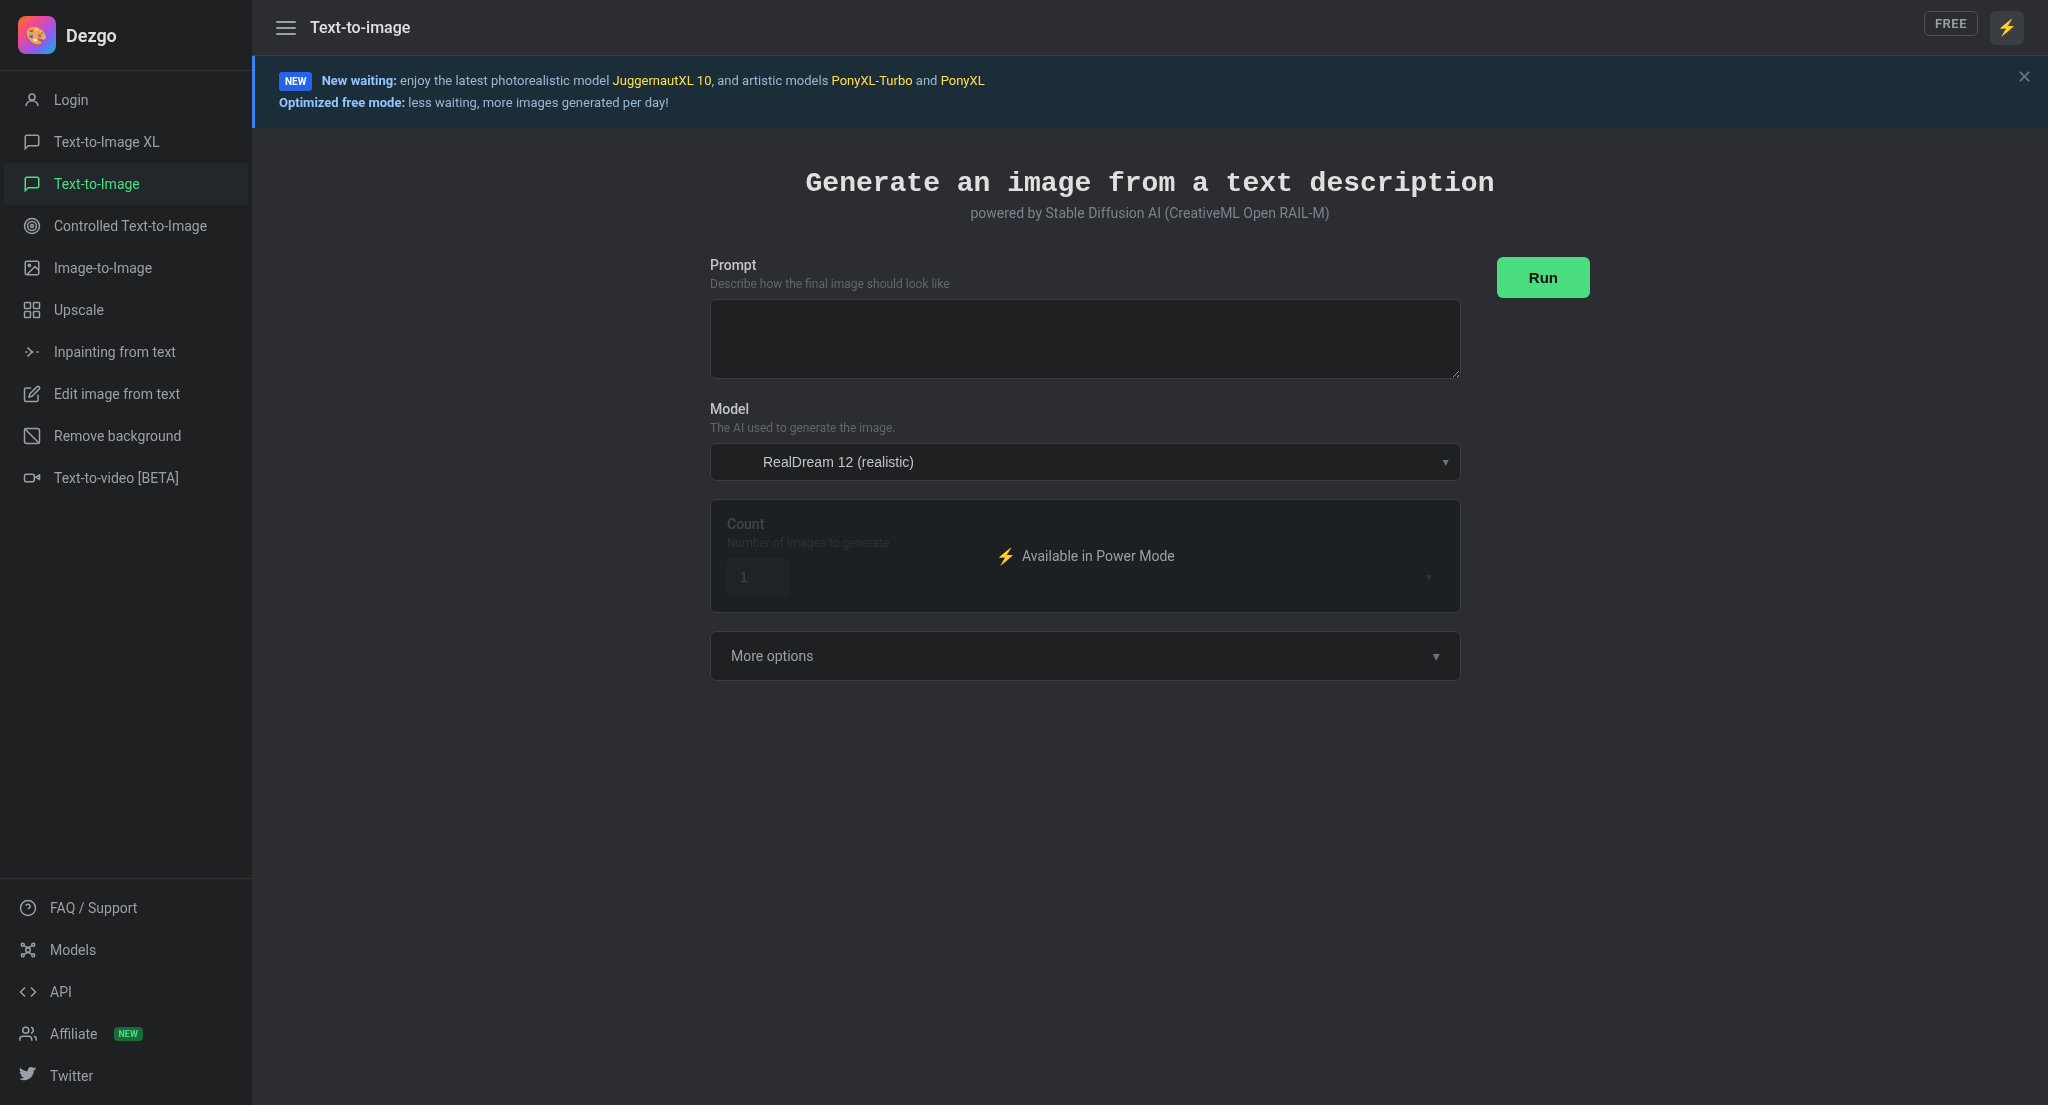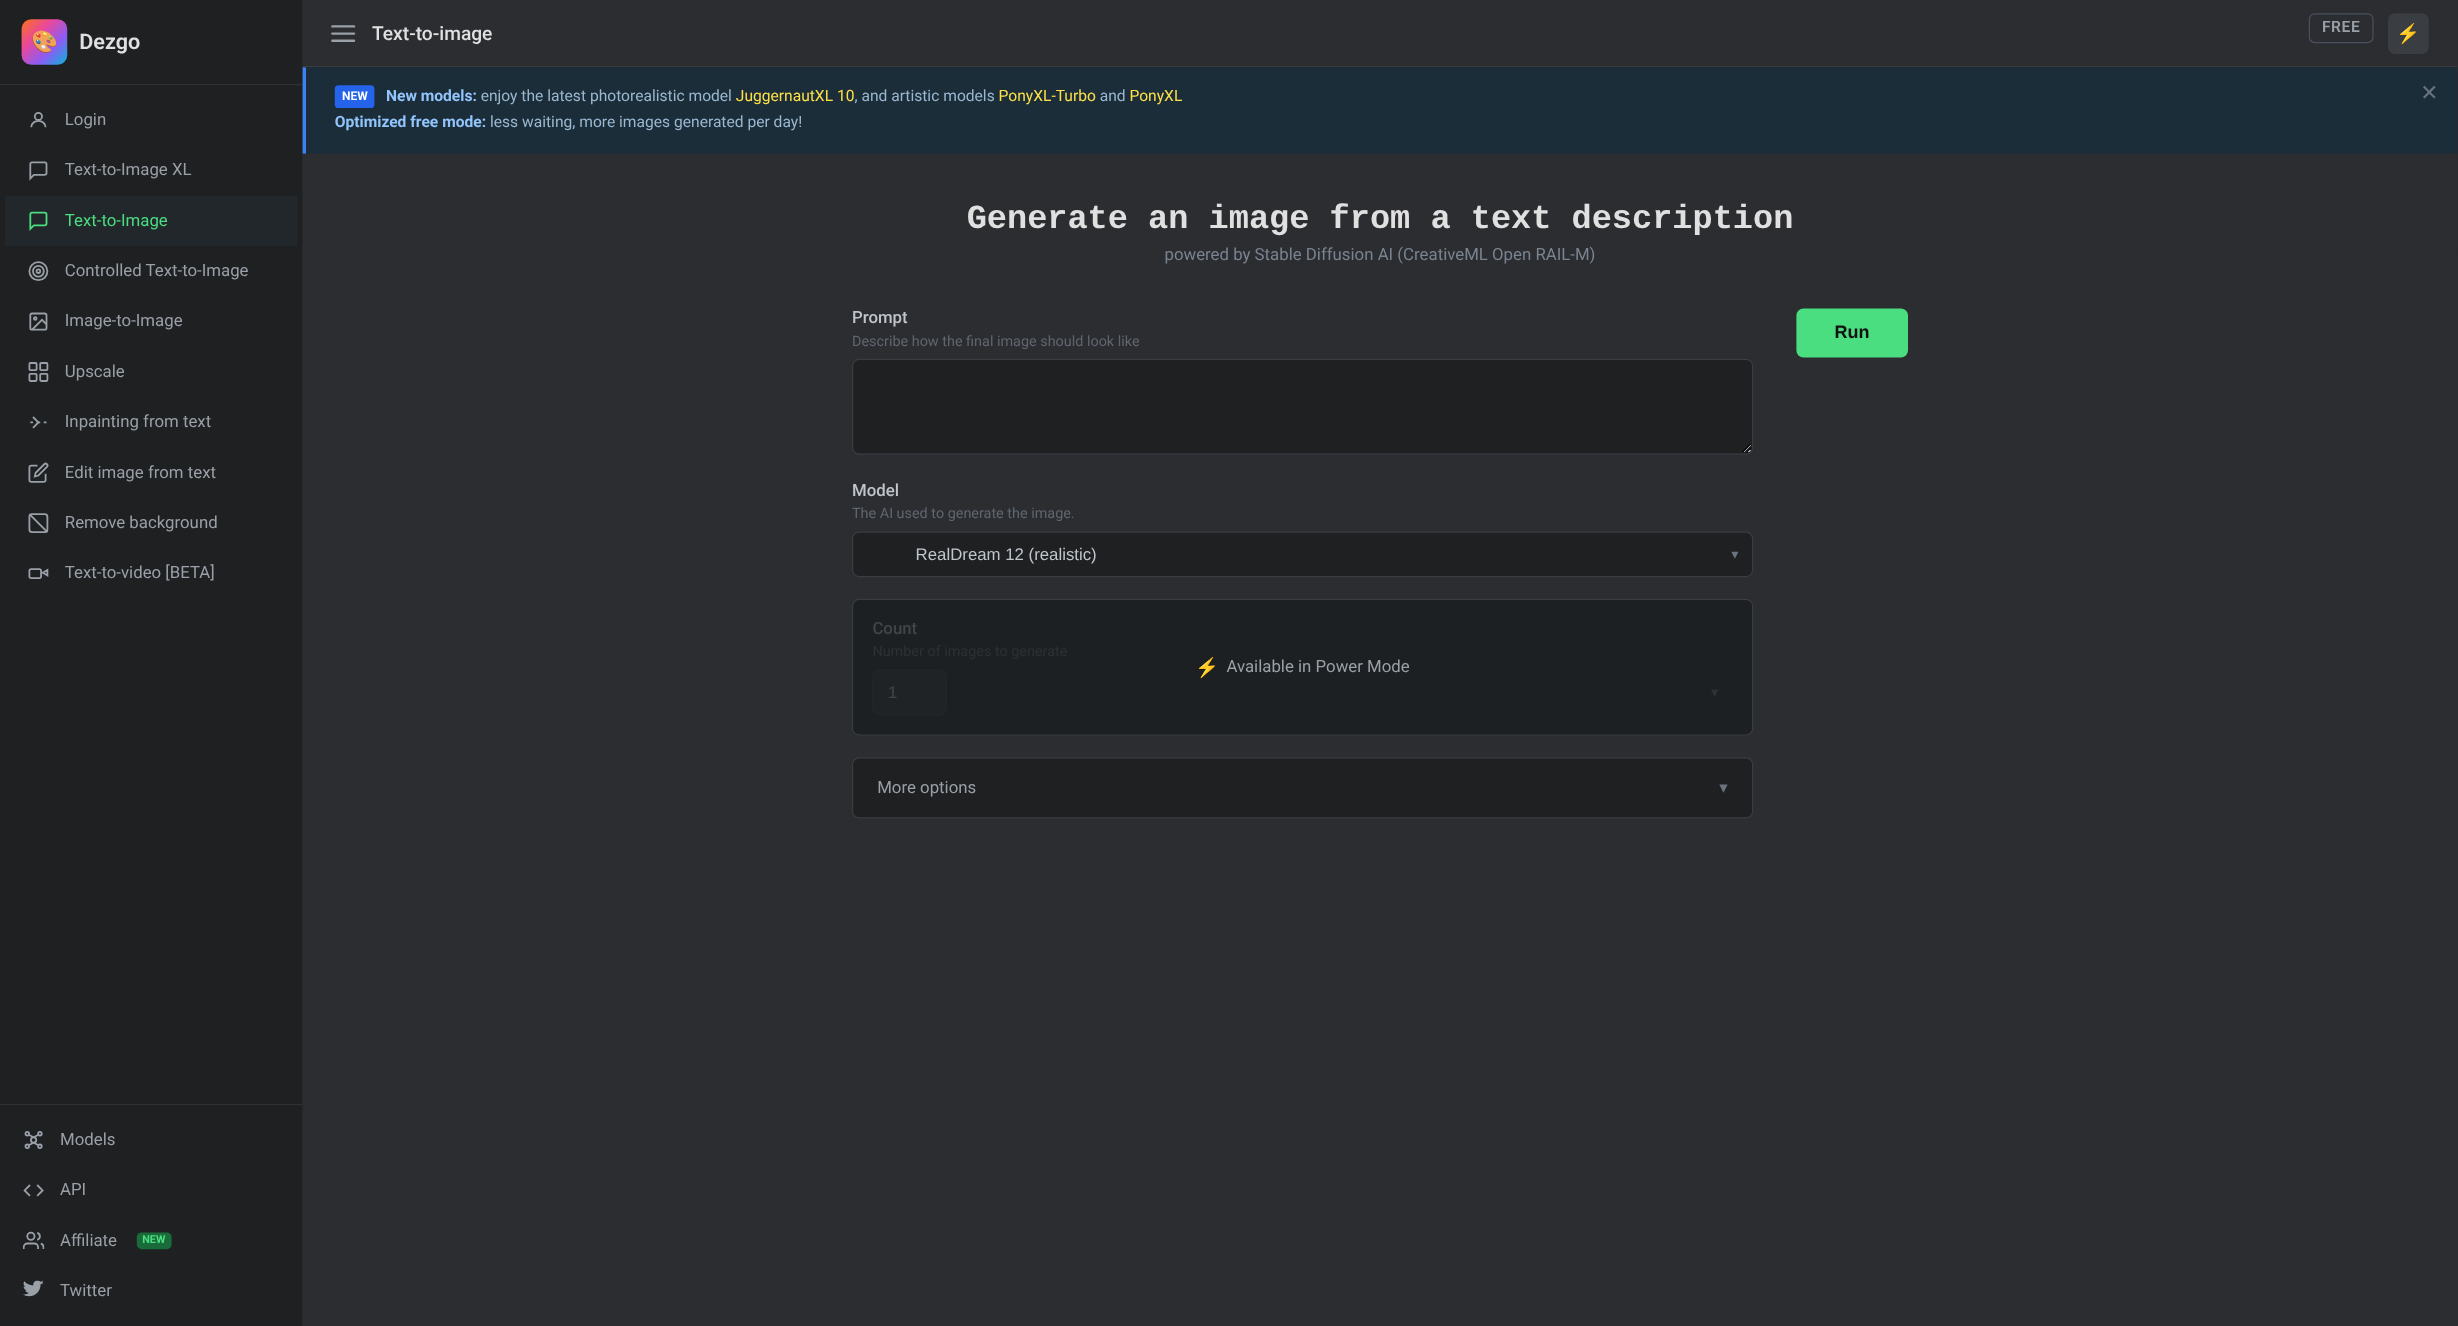--- a/index.html
+++ b/index.html
@@ -513,20 +513,30 @@
           <rect x="2" y="7" width="13" height="10" rx="2"></rect>
           <path d="M22 8l-5 3 5 3V8z"></path>
         </svg>
       </span>
       <span>Text-to-video [BETA]</span>
     </div>
   </div>
 
   <div class="sidebar-bottom">
 
+    <div class="sidebar-item">
+      <span class="icon">
+        <svg width="18" height="18" viewBox="0 0 24 24" fill="none" stroke="currentColor" stroke-width="2">
+          <circle cx="12" cy="12" r="10"></circle>
+          <path d="M9.09 9a3 3 0 0 1 5.83 1c0 2-3 3-3 3"></path>
+          <line x1="12" y1="17" x2="12.01" y2="17"></line>
+        </svg>
+      </span>
+      <span>FAQ / Support</span>
+    </div>
 
     <div class="sidebar-item">
       <span class="icon">
         <svg width="18" height="18" viewBox="0 0 24 24" fill="none" stroke="currentColor" stroke-width="2">
           <circle cx="12" cy="12" r="3"></circle>
             <circle cx="19" cy="5" r="2"></circle>
             <circle cx="5" cy="5" r="2"></circle>
           <circle cx="5" cy="19" r="2"></circle>
             <circle cx="19" cy="19" r="2"></circle>
           <line x1="12" y1="9" x2="7" y2="6.5"></line>
@@ -586,21 +596,21 @@
     <div class="topbar-right">
       <span class="free-badge">FREE</span>
       <button class="lightning-btn">⚡</button>
     </div>
   </header>
 
   <div class="content">
 
     <div class="banner">
       <span class="banner-new-tag">NEW</span>
-      <strong>New models:</strong>
+      <strong>New waiting:</strong>
       enjoy the latest photorealistic model <a>JuggernautXL 10</a>, and artistic models <a>PonyXL-Turbo</a> and <a>PonyXL</a>
       <br>
       <strong>Optimized free mode:</strong>
       less waiting, more images generated per day!
       <button class="banner-close">✕</button>
     </div>
 
     <div class="form-wrapper">
       <div class="form-heading">
         <h1>Generate an image from a text description</h1>

